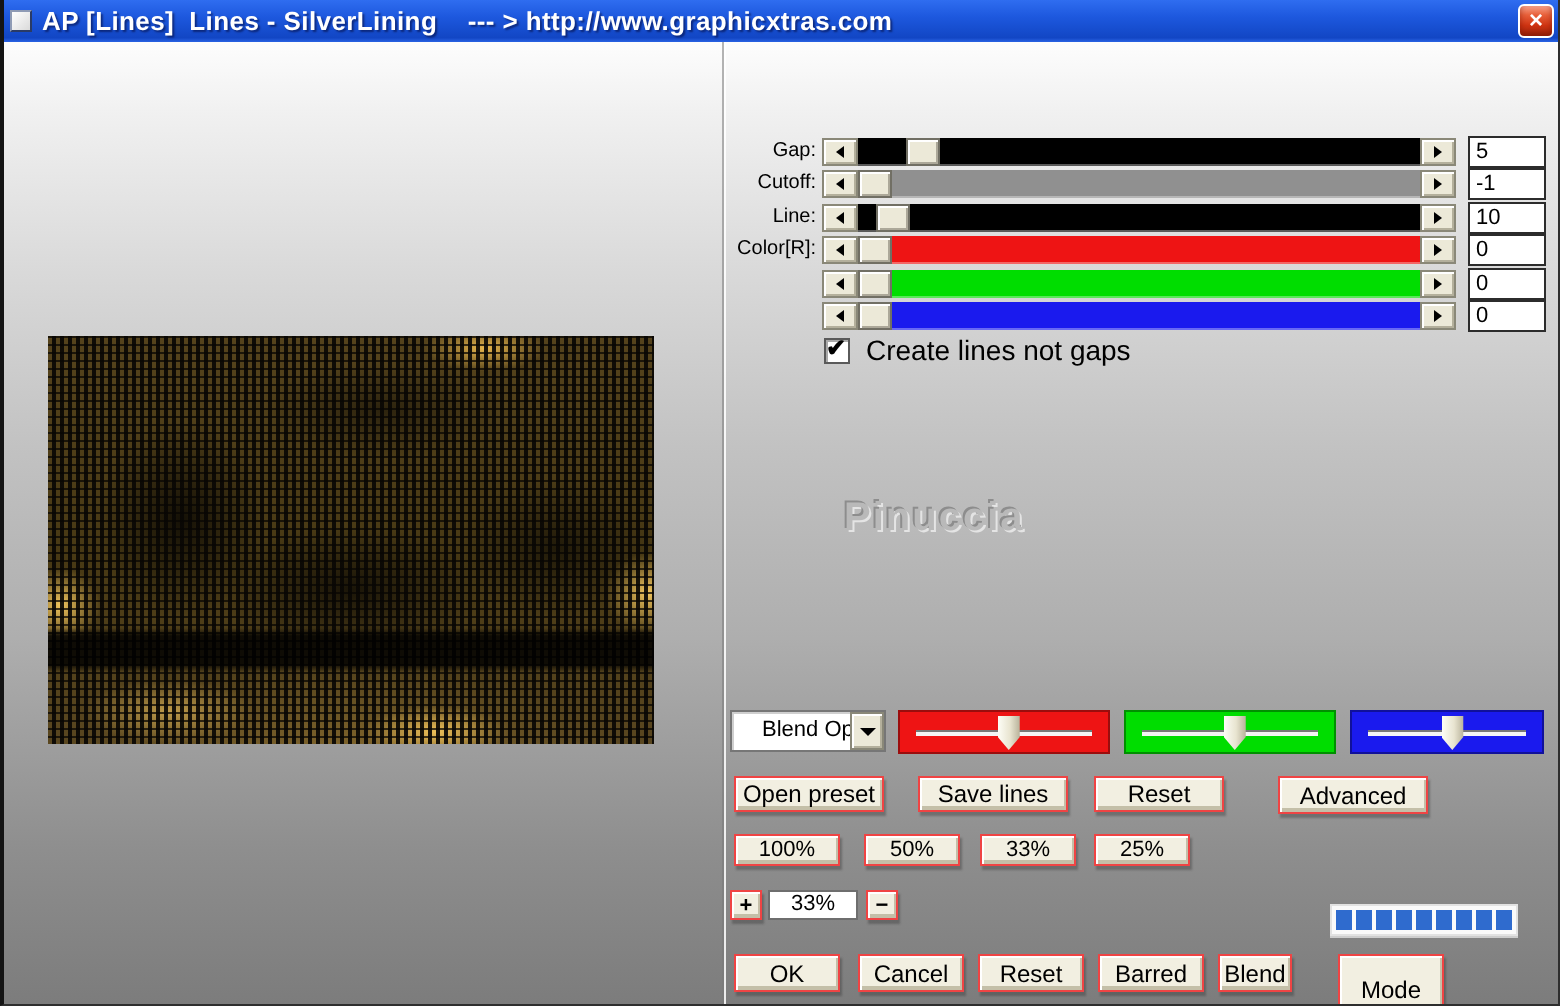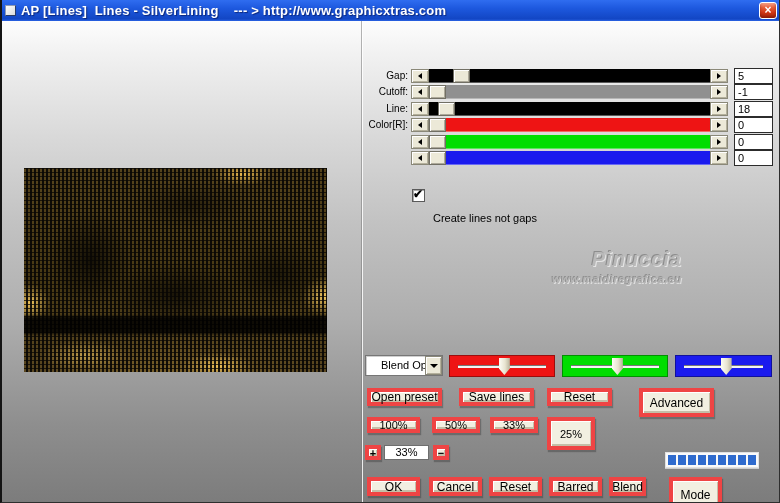--- a/index.html
+++ b/index.html
@@ -59,21 +59,21 @@
       radial-gradient(ellipse 42px 16px at 72% 3%, #e9b74d, transparent 72%),
       radial-gradient(ellipse 50px 18px at 64% 97%, #eec058, transparent 72%),
       radial-gradient(ellipse 60px 22px at 20% 92%, rgba(215,175,85,0.8), transparent 72%),
       radial-gradient(ellipse 170px 55px at 50% 102%, rgba(165,130,55,0.5), transparent 78%),
       linear-gradient(180deg,#55431c 0%,#483914 55%,#5a4720 100%);
   }
 
   
   .btn {
     position:absolute; background:#f2efe1; color:#000;
-    border:4px solid #ef4444;
+    border:1px solid #ef4444;
     box-shadow:inset 1px 1px 0 #ffffff, inset -1px -2px 0 #c4bfa8, 1px 2px 1px rgba(45,45,45,0.35);
     font-size:12px; display:flex; align-items:center; justify-content:center;
   }
   .mini {
     background:#ece9d8; border:1px solid #8a8878;
     box-shadow:inset 1px 1px 0 #ffffff, inset -1px -1px 0 #b4b09c;
     display:flex; align-items:center; justify-content:center;
   }
   .field { background:#ffffff; border:1px solid #767676; box-shadow:inset 1px 1px 0 #cfcfcf; }
   .tri-l { width:0; height:0; border:3px solid transparent; border-right:4px solid #000; margin-right:3px; }
@@ -100,24 +100,24 @@
     background:#ffffff; border:1px solid #2c2c2c; font-size:11px; line-height:14px; padding-left:3px; color:#000;
   }
 
   
   .checkrow { position:absolute; left:410px; top:167px; display:flex; align-items:center; }
   .checkbox {
     width:13px; height:13px; background:#ffffff; border:1px solid #5a5a5a;
     box-shadow:inset 1px 1px 0 #aaaaaa; position:relative;
   }
   .checkbox .mark { position:absolute; left:0px; top:-3px; font-size:12px; font-weight:bold; color:#000; }
-  .checklabel { margin-left:8px; font-size:11px; color:#000;margin-top:45px; }
-
-  
-  .watermark { position:absolute; left:420px; top:248px; width:260px; text-align:right;font-style:italic; }
+  .checklabel { margin-left:8px; font-size:14px; color:#000; }
+
+  
+  .watermark { position:absolute; left:420px; top:248px; width:260px; text-align:left; }
   .wm-title {
     font-size:20px; font-weight:bold; letter-spacing:1px; color:#b9b9b9;
     text-shadow:-1px -1px 0 #8d8d8d, 1px 1px 0 #e4e4e4;
   }
   .wm-sub {
     margin-top:2px; font-size:11px; font-weight:bold; letter-spacing:0.5px; color:#b4b4b4;
     text-shadow:-1px -1px 0 #909090, 1px 1px 0 #dedede;
   }
 
   
@@ -191,21 +191,21 @@
     <span class="slabel">Line:</span>
     <span class="sarrow l mini">
         <i class="tri-l"></i>
       </span>
     <div class="strack" style="background: rgb(0, 0, 0);">
         <div class="sthumb" style="left: 9px;"></div>
       </div>
     <span class="sarrow r mini">
         <i class="tri-r"></i>
       </span>
-    <span class="vbox">18</span>
+    <span class="vbox">10</span>
   </div>
 
   <div class="srow" style="left:409px; top:118px;">
     <span class="slabel">Color[R]:</span>
     <span class="sarrow l mini">
         <i class="tri-l"></i>
       </span>
     <div class="strack" style="background: rgb(238, 20, 20);">
         <div class="sthumb" style="left: 0px;"></div>
       </div>
@@ -245,21 +245,20 @@
 
   <div class="checkrow">
     <span class="checkbox">
         <span class="mark">✔</span>
       </span>
     <span class="checklabel">Create lines not gaps</span>
   </div>
 
   <div class="watermark">
     <div class="wm-title">Pinuccia</div>
-    <div class="wm-sub">www.maidiregrafica.eu</div>
   </div>
 
   <div class="blend-combo">
     <div class="field">Blend Opti</div>
     <div class="drop mini">
         <span class="tri-d"></span>
       </div>
   </div>
   <div class="channel" style="left: 447px; width: 106px; background: rgb(238, 20, 20);">
     <div class="groove"></div>
@@ -270,26 +269,26 @@
     <div class="pthumb"></div>
   </div>
   <div class="channel" style="left: 673px; width: 97px; background: rgb(26, 26, 238);">
     <div class="groove"></div>
     <div class="pthumb"></div>
   </div>
 
   <button class="btn" style="left:365px; top:388px; width:75px; height:18px;">Open preset</button>
   <button class="btn" style="left:457px; top:388px; width:75px; height:18px;">Save lines</button>
   <button class="btn" style="left:545px; top:388px; width:65px; height:18px;">Reset</button>
-  <button class="btn" style="left:637px; top:388px; width:75px; height:29px;">Advanced</button>
+  <button class="btn" style="left:637px; top:388px; width:75px; height:19px;">Advanced</button>
 
   <button class="btn" style="left:365px; top:417px; width:53px; height:16px; font-size:11px;">100%</button>
   <button class="btn" style="left:430px; top:417px; width:48px; height:16px; font-size:11px;">50%</button>
   <button class="btn" style="left:488px; top:417px; width:48px; height:16px; font-size:11px;">33%</button>
-  <button class="btn" style="left:545px; top:417px; width:48px; height:33px; font-size:11px;">25%</button>
+  <button class="btn" style="left:545px; top:417px; width:48px; height:16px; font-size:11px;">25%</button>
 
   <button class="btn" style="left:363px; top:445px; width:16px; height:15px; font-size:11px; font-weight:bold;">+</button>
   <div class="zoomval">33%</div>
   <button class="btn" style="left:431px; top:445px; width:16px; height:15px; font-size:11px; font-weight:bold;">−</button>
 
   <div class="progress">
       <div class="pseg" style="background: rgb(47, 107, 206);"></div>
       <div class="pseg" style="background: rgb(47, 107, 206);"></div>
       <div class="pseg" style="background: rgb(47, 107, 206);"></div>
       <div class="pseg" style="background: rgb(47, 107, 206);"></div>

